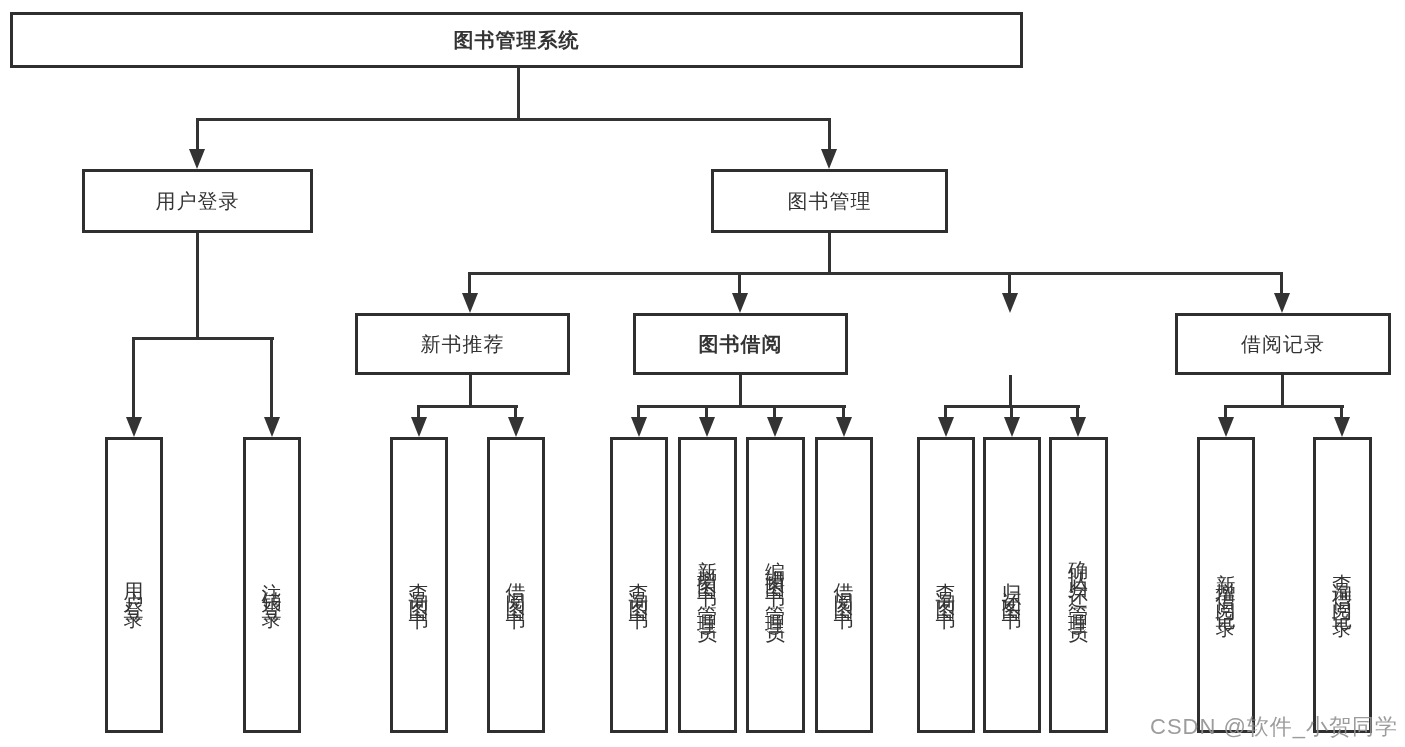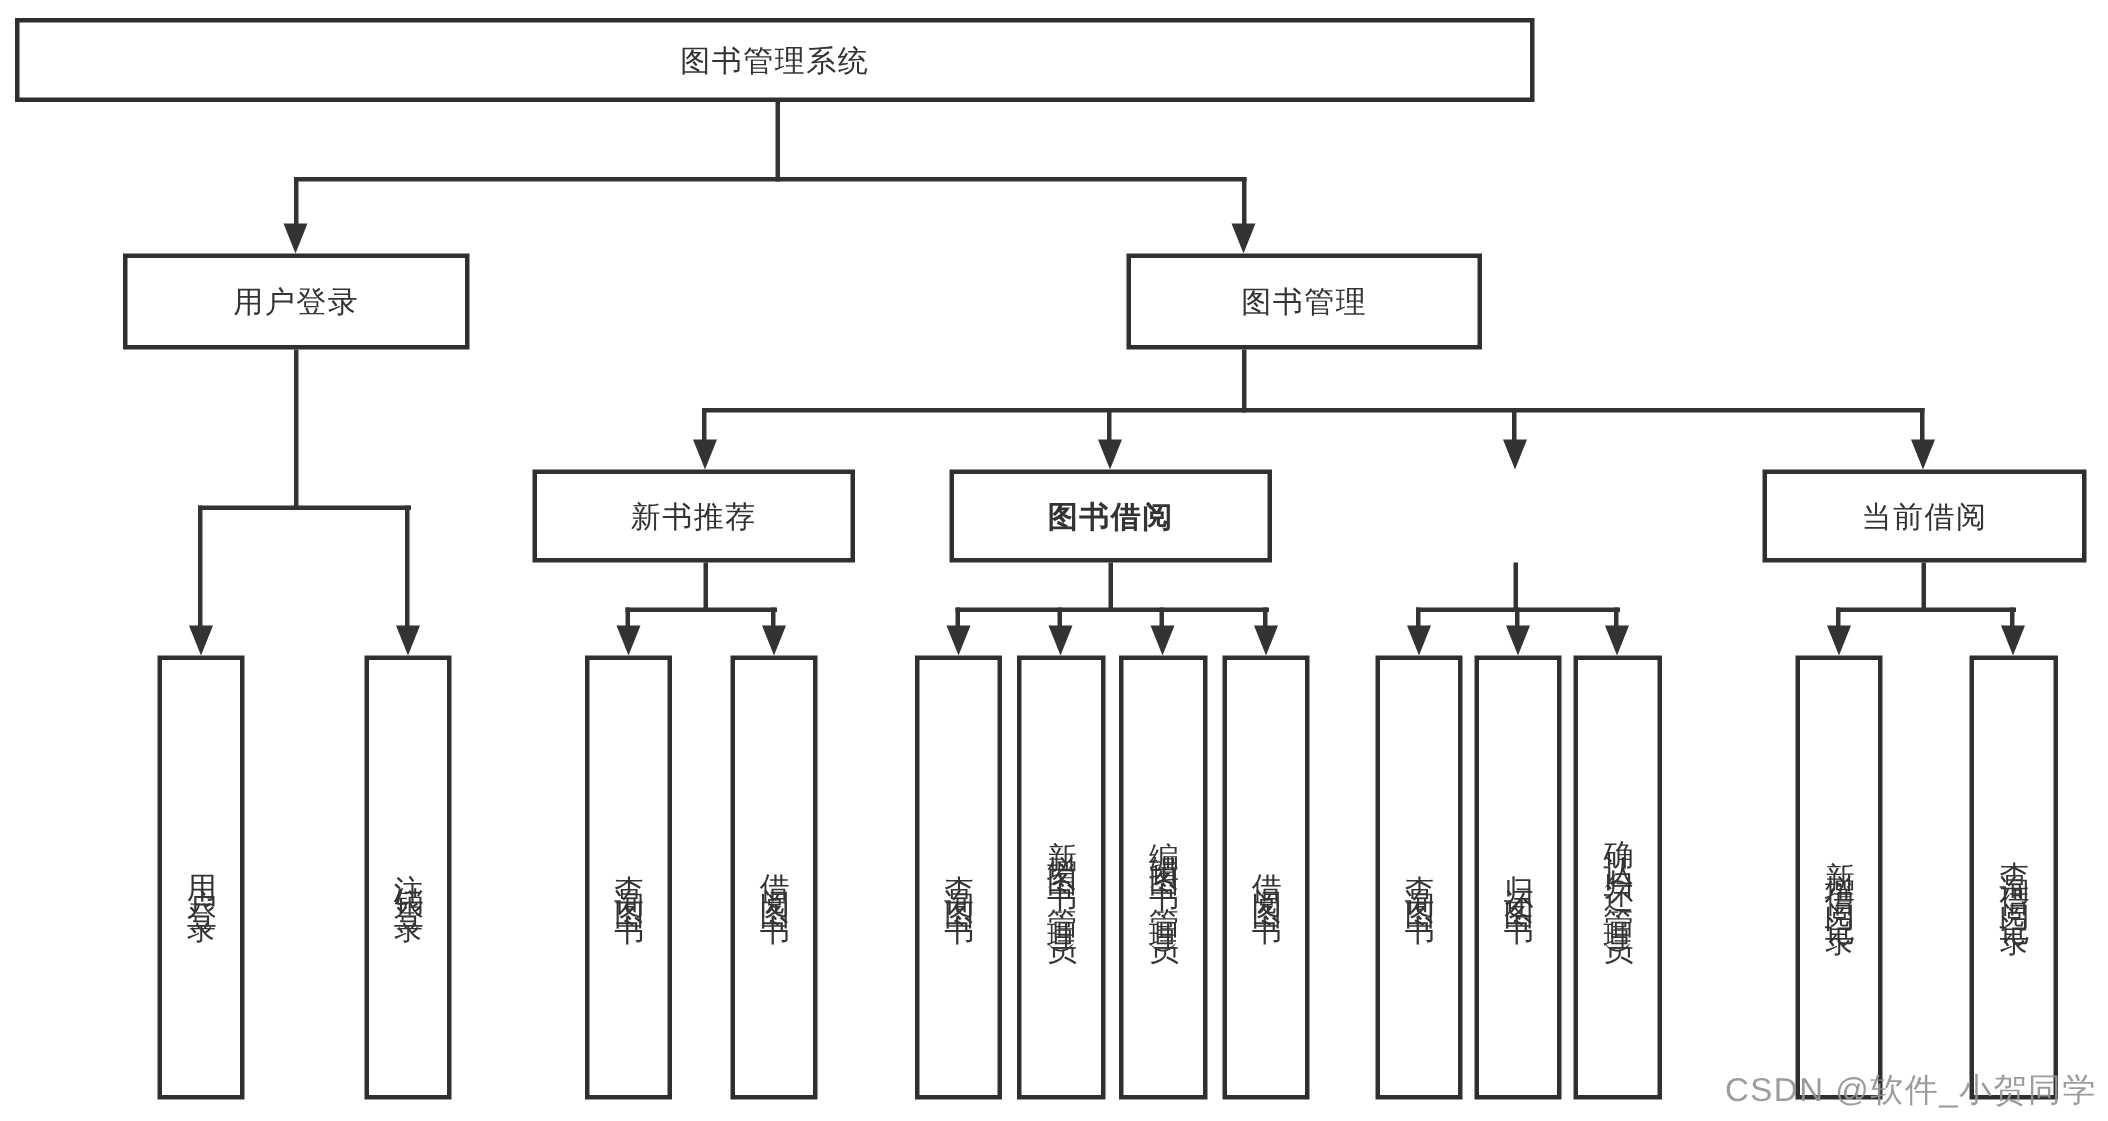--- a/index.html
+++ b/index.html
@@ -54,35 +54,35 @@
     z-index:5;
     letter-spacing:1px;
     white-space:nowrap;
   }
 </style>
 </head>
 <body>
 
 <div id="canvas">
 
-  <div class="box" style="left:10px;top:12px;width:1013px;height:56px;">
+  <div class="box" style="left:10px;top:12px;width:1013px;height:56px;font-weight:bold;">
     <span>图书管理系统</span>
   </div>
 
   <div class="vline" style="left:517px;top:68px;height:53px;"></div>
   <div class="hline" style="left:196px;top:118px;width:635px;"></div>
   <div class="vline" style="left:196px;top:118px;height:33px;"></div>
   <div class="arrow" style="left:189px;top:149px;"></div>
   <div class="vline" style="left:828px;top:118px;height:33px;"></div>
   <div class="arrow" style="left:821px;top:149px;"></div>
 
   <div class="box" style="left:82px;top:169px;width:231px;height:64px;">
     <span>用户登录</span>
   </div>
-  <div class="box" style="left:751px;top:169px;width:237px;height:64px;text-align:center;">
+  <div class="box" style="left:711px;top:169px;width:237px;height:64px;text-align:center;">
     <span>图书管理</span>
   </div>
 
   <div class="vline" style="left:196px;top:233px;height:107px;"></div>
   <div class="hline" style="left:132px;top:337px;width:142px;"></div>
   <div class="vline" style="left:132px;top:337px;height:84px;"></div>
   <div class="arrow" style="left:126px;top:417px;"></div>
   <div class="vline" style="left:270px;top:337px;height:84px;"></div>
   <div class="arrow" style="left:264px;top:417px;"></div>
 
@@ -97,21 +97,21 @@
   <div class="vline" style="left:1280px;top:272px;height:23px;"></div>
   <div class="arrow" style="left:1274px;top:293px;"></div>
 
   <div class="box" style="left:355px;top:313px;width:215px;height:62px;">
     <span>新书推荐</span>
   </div>
   <div class="box" style="left:633px;top:313px;width:215px;height:62px;font-weight:bold;">
     <span>图书借阅</span>
   </div>
   <div class="box" style="left:1175px;top:313px;width:216px;height:62px;">
-    <span>当前借阅</span>
+    <span>借阅记录</span>
   </div>
 
   <div class="vline" style="left:469px;top:375px;height:33px;"></div>
   <div class="hline" style="left:417px;top:405px;width:101px;"></div>
   <div class="vline" style="left:417px;top:405px;height:16px;"></div>
   <div class="arrow" style="left:411px;top:417px;"></div>
   <div class="vline" style="left:514px;top:405px;height:16px;"></div>
   <div class="arrow" style="left:508px;top:417px;"></div>
 
   <div class="vline" style="left:739px;top:375px;height:33px;"></div>

